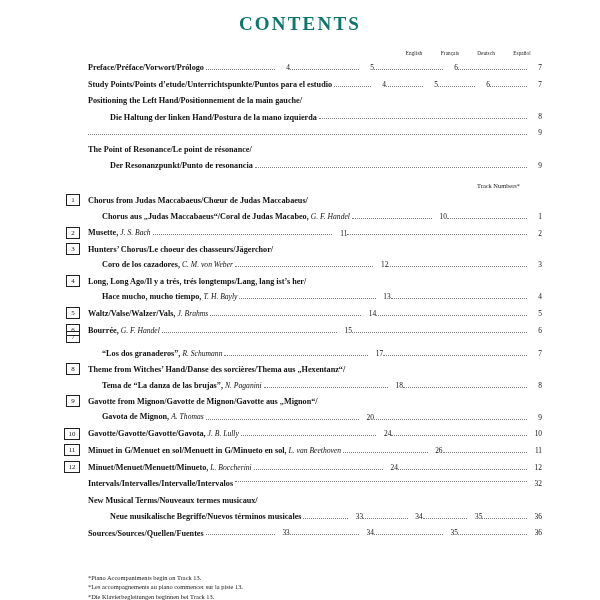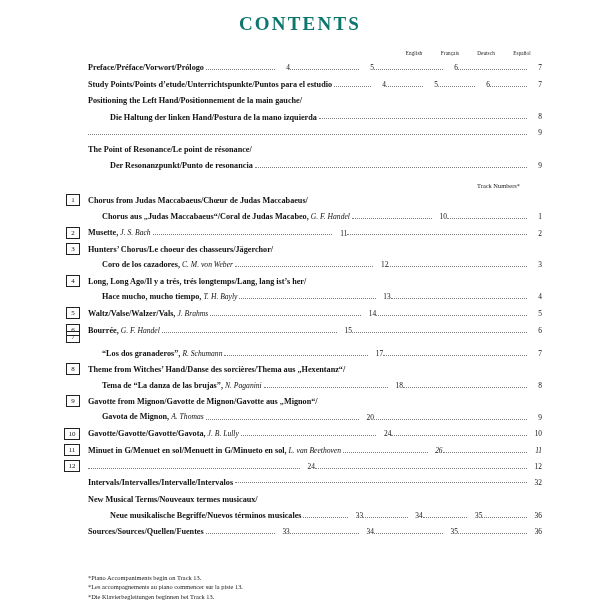--- a/index.html
+++ b/index.html
@@ -300,42 +300,43 @@
           <div class="num-cell" style="flex:1 1 auto;display:flex;align-items:flex-end;">
             <div class="leader"></div>
             <span class="num w1">24</span>
             <div class="leader"></div>
             <span class="num w1">10</span>
           </div>
         </div>
         <div class="row boxrow">
           <span class="tracknum wide">11</span>
           <span class="lbl">Minuet in G/Menuet en sol/Menuett in G/Minueto en sol, <span class="comp">L. van Beethoven</span></span>
-          <div class="num-cell" style="flex:1 1 auto;display:flex;align-items:flex-end;font-style:italic;">
+          <div class="num-cell" style="flex:1 1 auto;display:flex;align-items:flex-end;">
             <div class="leader"></div>
             <span class="num w1">26</span>
             <div class="leader"></div>
             <span class="num w1">11</span>
           </div>
         </div>
         <div class="row boxrow">
           <span class="tracknum wide">12</span>
+          <span class="lbl">Minuet/Menuet/Menuett/Minueto, <span class="comp">L. Boccherini</span></span>
           <div class="num-cell" style="flex:1 1 auto;display:flex;align-items:flex-end;">
             <div class="leader"></div>
             <span class="num w1">24</span>
             <div class="leader"></div>
             <span class="num w1">12</span>
           </div>
         </div>
       </div>
 
     <div id="back-matter">
         <div class="row">
           <span class="lbl">Intervals/Intervalles/Intervalle/Intervalos</span>
-          <div class="num-cell" style="flex:1 1 auto;display:flex;align-items:center;">
+          <div class="num-cell" style="flex:1 1 auto;display:flex;align-items:flex-start;">
             <div class="leader"></div>
             <span class="num w1">32</span>
           </div>
         </div>
         <div class="row">
           <span class="lbl">New Musical Terms/Nouveaux termes musicaux/</span>
         </div>
         <div class="row ind1">
           <span class="lbl">Neue musikalische Begriffe/Nuevos términos musicales</span>
           <div class="num-cell" style="flex:1 1 auto;display:flex;align-items:flex-end;">

